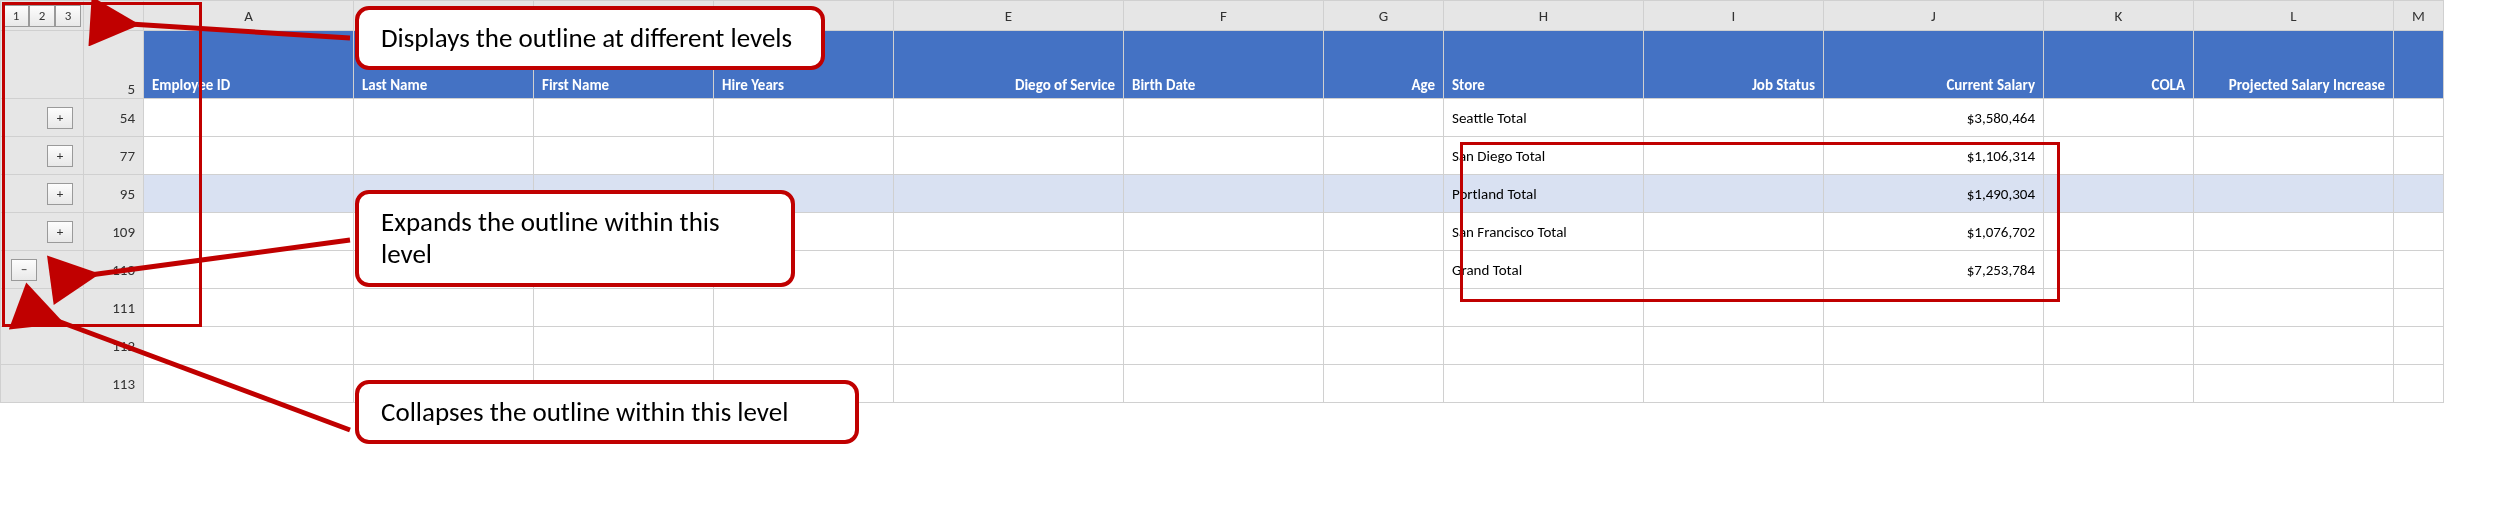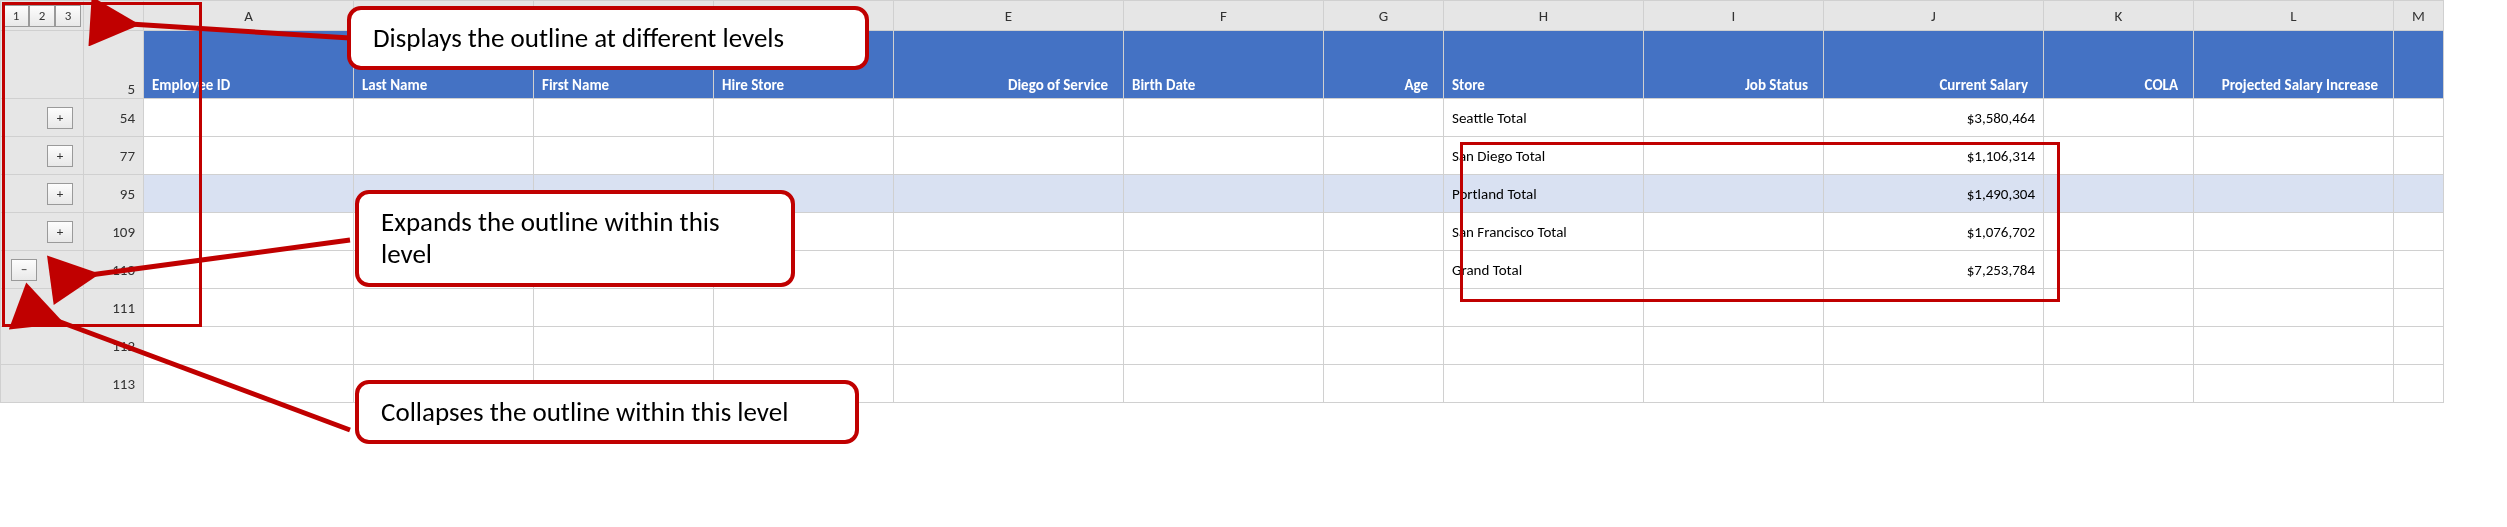--- a/index.html
+++ b/index.html
@@ -82,21 +82,21 @@
     text-align: right;
     padding: 0 8px;
     font-size: 15px;
     color: #333;
   }
   .header-row td.data {
     background: #4472c4;
     color: #fff;
     font-weight: bold;
     vertical-align: bottom;
-    padding: 0 15px 4px 8px;
+    padding: 0 8px 4px 8px;
   }
   .header-row .rownum {
     background: #e6e6e6;
     color: #333;
   }
   td.data {
     padding: 0 8px;
   }
   .bold { font-weight: bold; }
   .r { text-align: right; }
@@ -157,21 +157,21 @@
     <td style="width:200px">L</td>
     <td style="width:50px">M</td>
   </tr>
 
   <tr class="header-row" style="height:68px">
     <td class="outline-cell"></td>
     <td class="rownum" style="vertical-align:bottom">5</td>
     <td class="data">Employee ID</td>
     <td class="data">Last Name</td>
     <td class="data">First Name</td>
-    <td class="data">Hire Store</td>
+    <td class="data">Hire Years</td>
     <td class="data r">Diego of Service</td>
     <td class="data">Birth Date</td>
     <td class="data r">Age</td>
     <td class="data">Store</td>
     <td class="data r">Job Status</td>
     <td class="data r">Current Salary</td>
     <td class="data r">COLA</td>
     <td class="data r">Projected Salary Increase</td>
     <td class="data"></td>
   </tr>
@@ -330,21 +330,21 @@
         <td class="data"></td>
         <td class="data"></td>
         <td class="data"></td>
         <td class="data"></td>
         <td class="data"></td>
         <td class="data"></td>
       </tr>
     </tbody>
 </table>
 
-<div class="callout" style="top:6px; left:347px; width:522px">Displays the outline at different levels</div>
+<div class="callout" style="top:6px; left:355px; width:470px">Displays the outline at different levels</div>
 <div class="callout" style="top:190px; left:355px; width:440px">Expands the outline within this level</div>
 <div class="callout" style="top:380px; left:355px; width:504px">Collapses the outline within this level</div>
 
 <div class="red-box" style="top:2px; left:2px; width:200px; height:325px"></div>
 <div class="red-box" style="top:142px; left:1460px; width:600px; height:160px"></div>
 
 <svg class="arrow" style="top:0; left:0" width="400" height="60">
   <defs>
       <marker id="ah1" markerWidth="12" markerHeight="12" refX="2" refY="5" orient="auto">
         <path d="M10,0 L0,5 L10,10 Z" fill="#c00000"></path>

